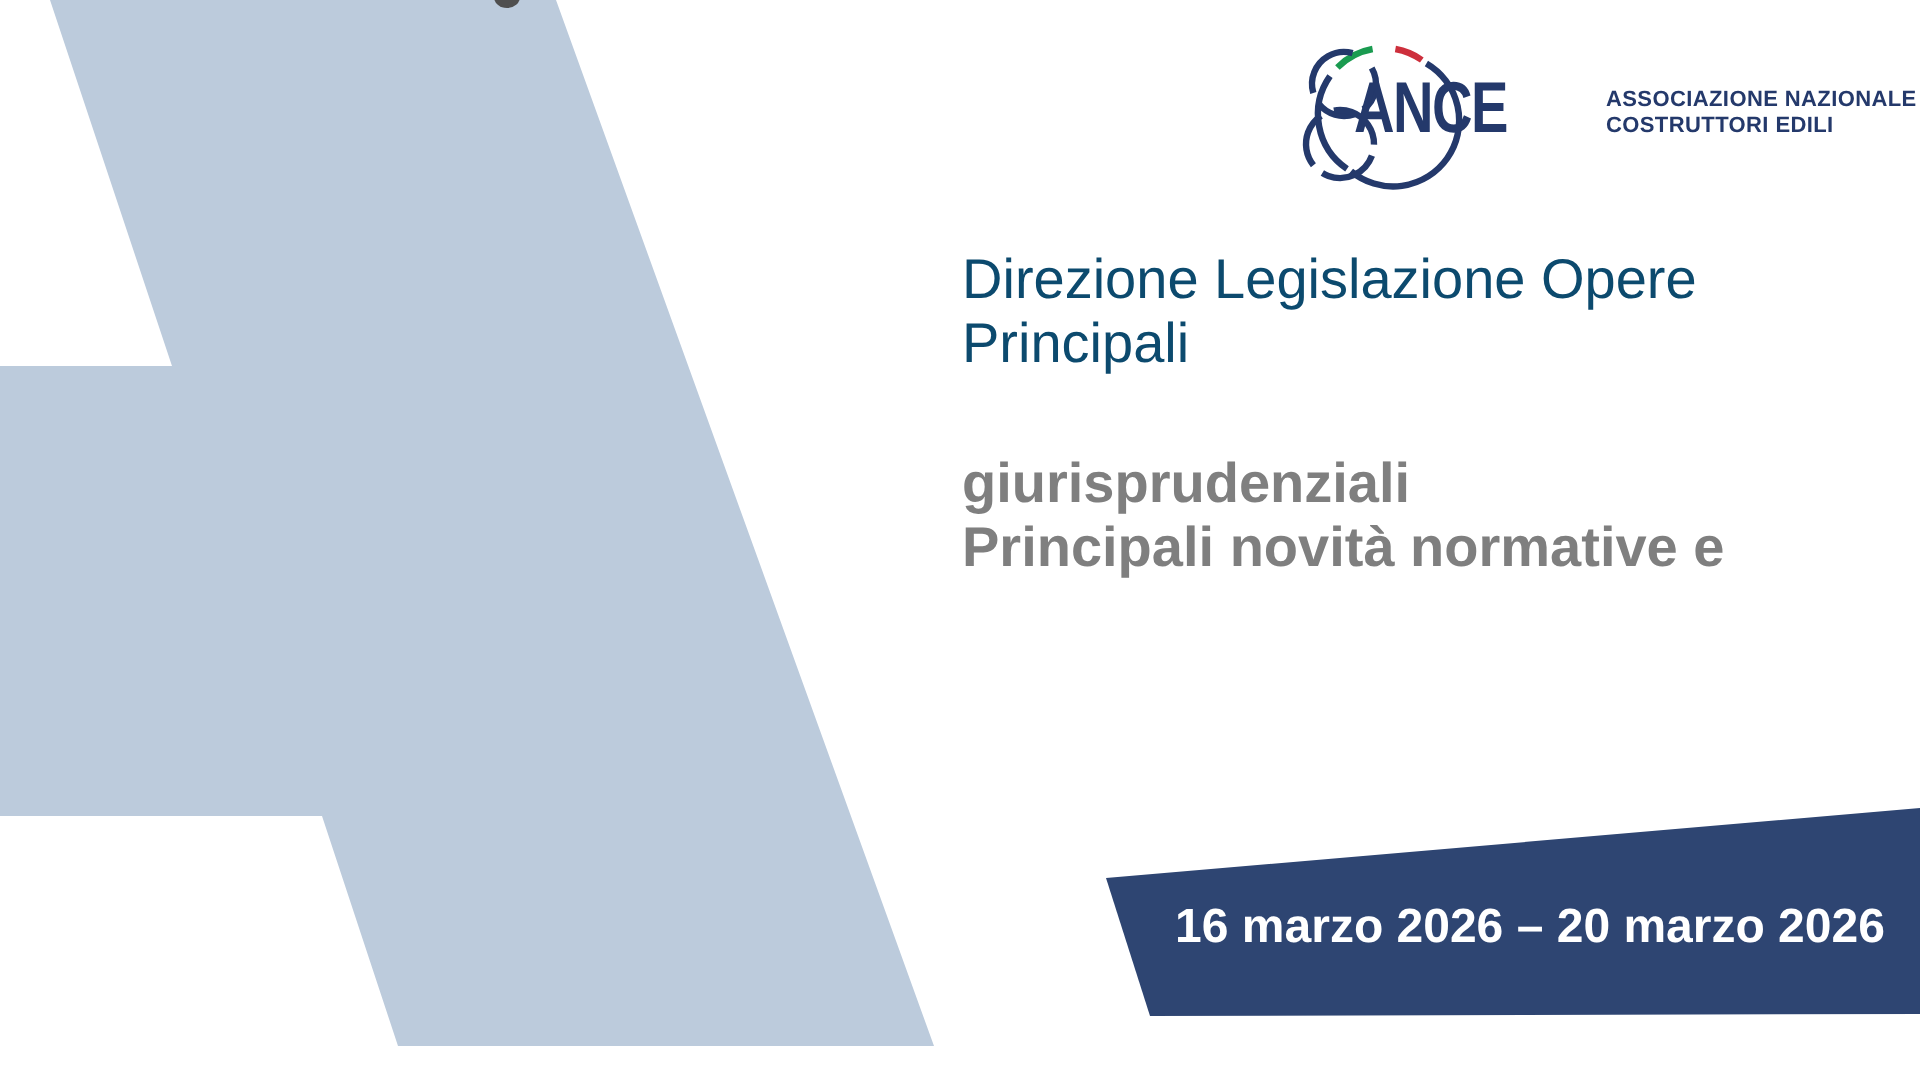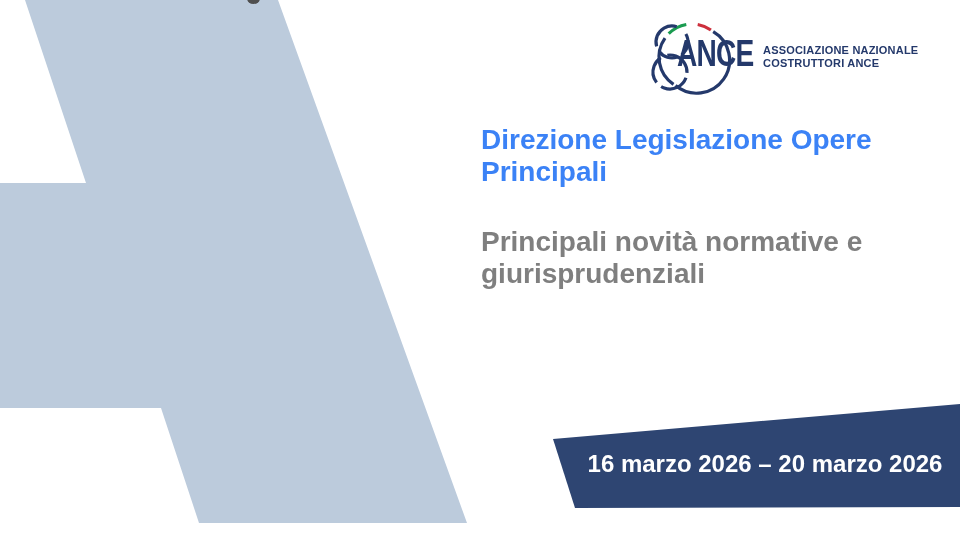--- a/index.html
+++ b/index.html
@@ -14,28 +14,28 @@
   
   .logo-mark{position:absolute;left:645px;top:20px;width:95px;height:75px;}
   .brand{
     position:absolute;left:677px;top:36px;
     font-size:36px;font-weight:bold;color:#24396B;
     letter-spacing:-1px;line-height:36px;
     transform:scaleX(0.78);transform-origin:left top;
     white-space:nowrap;
   }
   .org{
-    position:absolute;left:763px;top:44px;
+    position:absolute;left:803px;top:44px;
     font-size:11px;font-weight:600;color:#24396B;
     line-height:13px;letter-spacing:0.2px;white-space:nowrap;
   }
   
   .title{
     position:absolute;left:481px;top:124px;width:470px;
-    font-size:28px;font-weight:bold;color:#3b82f6;line-height:32px;
+    font-size:28px;font-weight:normal;color:#0c4a6e;line-height:32px;
   }
   .subtitle{
     position:absolute;left:481px;top:226px;width:470px;
     font-size:28px;font-weight:bold;color:#7F7F7F;line-height:32px;
   }
   
   .banner-svg{position:absolute;left:0;top:0;width:960px;height:541px;display:block;}
   .banner-text{
     position:absolute;left:580px;top:448px;width:370px;height:32px;
     line-height:32px;text-align:center;
@@ -60,31 +60,31 @@
     <path d="M 23.7 13.7 A 33 33 0 0 1 41.3 4.5" stroke="#1A9B50" stroke-width="3.2"></path>
     <path d="M 52.7 4.5 A 33 33 0 0 1 65.9 10.0" stroke="#CD2F3C" stroke-width="3.2"></path>
 
     <circle cx="27" cy="22" r="16" stroke="#24396B" stroke-width="3.2" stroke-dasharray="23 5 20 6 34 12.5" transform="rotate(-30 27 22)"></circle>
 
     <circle cx="25" cy="52" r="17" stroke="#24396B" stroke-width="3.2" stroke-dasharray="30 6 28 7 30 5.8" transform="rotate(20 25 52)"></circle>
   </svg>
   <div class="brand">ANCE</div>
   <div class="org">
     <div>ASSOCIAZIONE NAZIONALE</div>
-    <div>COSTRUTTORI ANCE</div>
+    <div>COSTRUTTORI EDILI</div>
   </div>
 
   <div class="title">
     <div>Direzione Legislazione Opere</div>
     <div>Principali</div>
   </div>
 
   <div class="subtitle">
+    <div>giurisprudenziali</div>
     <div>Principali novità normative e</div>
-    <div>giurisprudenziali</div>
   </div>
 
   <svg class="banner-svg" viewBox="0 0 960 541" xmlns="http://www.w3.org/2000/svg">
     <polygon points="553,439 960,404 960,507 575,508" fill="#2E4572"></polygon>
   </svg>
   <div class="banner-text">16 marzo 2026 – 20 marzo 2026</div>
 
 </div>
 
 </body></html>

